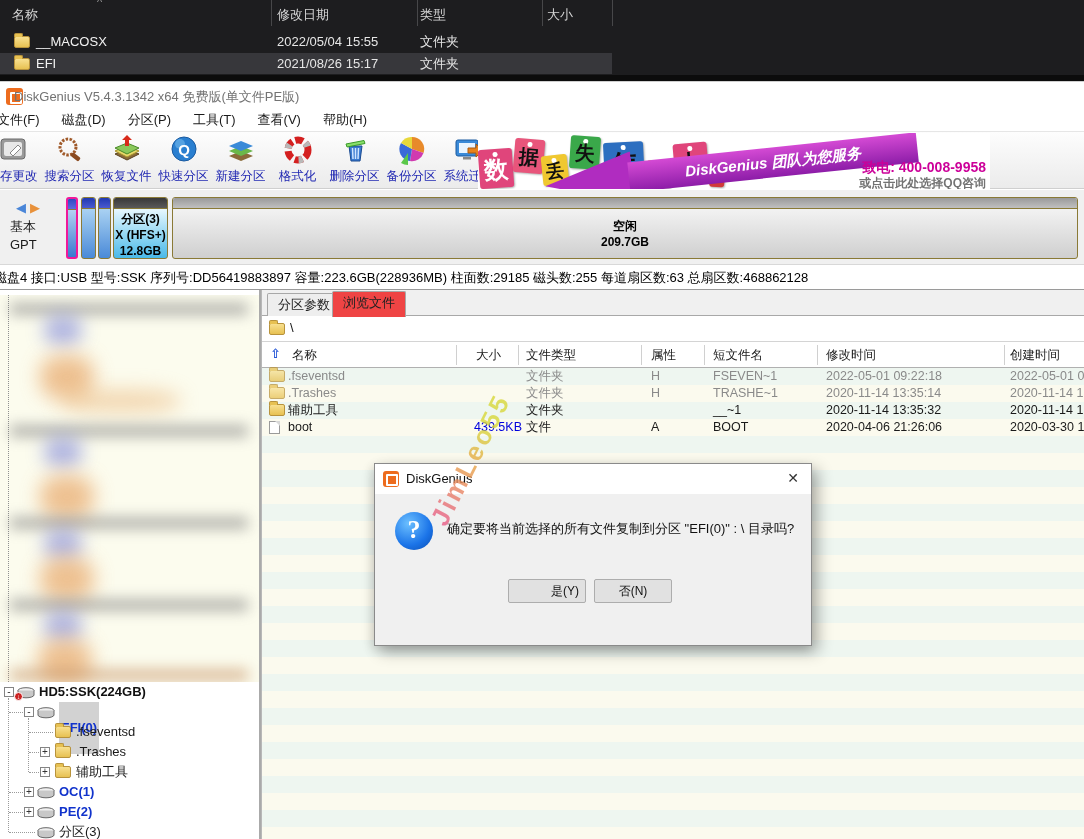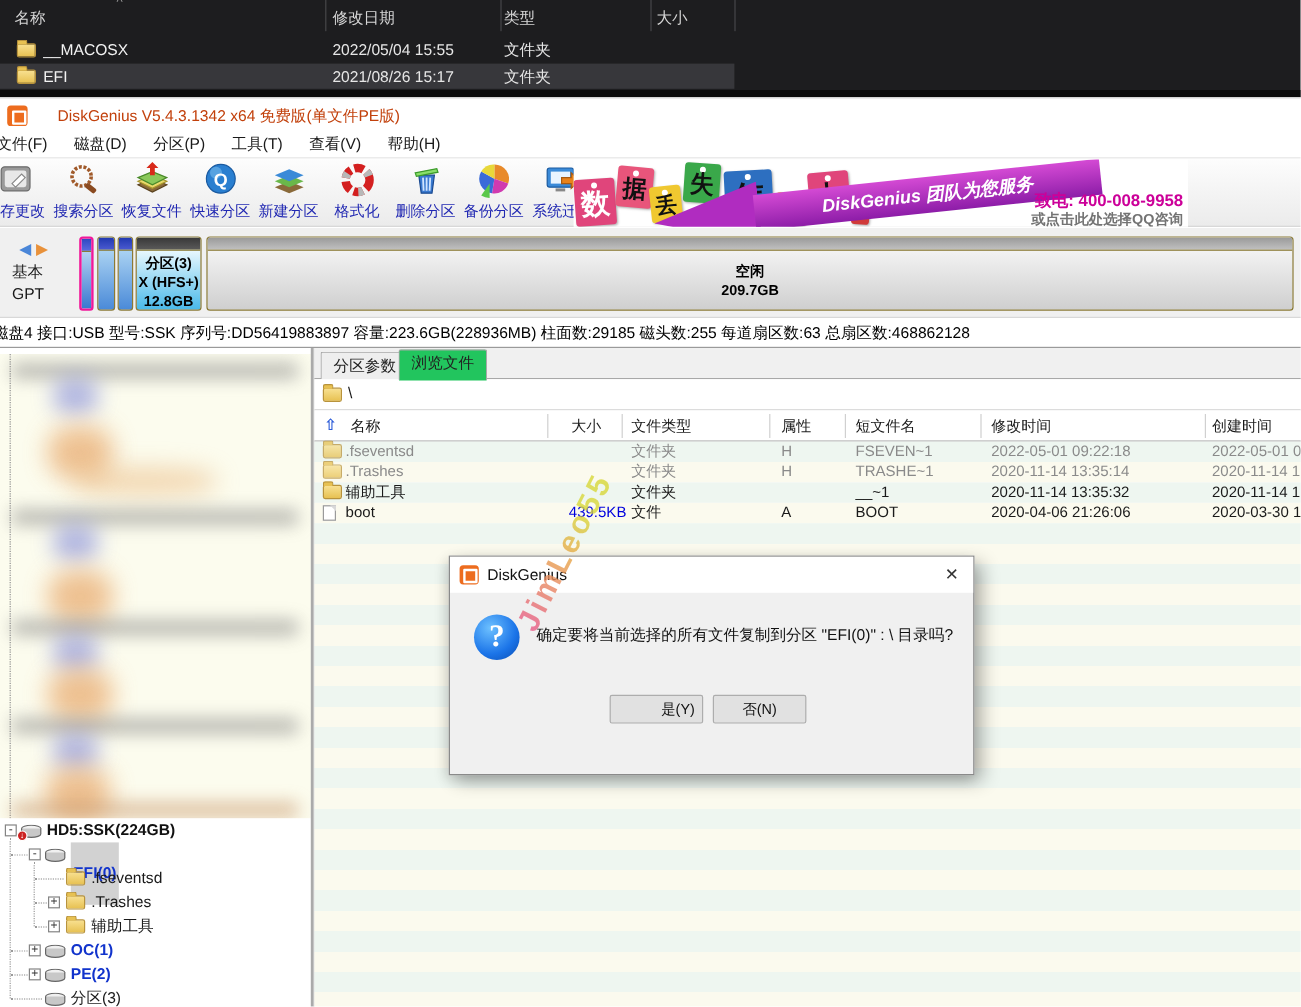--- a/index.html
+++ b/index.html
@@ -29,21 +29,21 @@
 
   
   .pgico{display:inline-block;width:11px;height:13px;background:#fff;border:1px solid #9a9a9a;position:relative;}
   .pgico::before{content:"";position:absolute;right:-1px;top:-1px;border-style:solid;border-width:0 5px 5px 0;
     border-color:transparent #d8d8d8 transparent transparent;}
 
   
   .titlebar{position:absolute;left:0;top:81px;width:1084px;height:28px;background:#fff;border-top:1px solid #cfcfcf;}
   .dg-logo{position:absolute;left:6px;top:6px;width:17px;height:17px;background:#ed6c1e;border-radius:3px;}
   .dg-logo::before{content:"";position:absolute;left:4px;top:4px;width:8px;height:8px;border:2px solid #fff;border-radius:1px;}
-  .title-text{position:absolute;left:48px;top:6px;color:#c2410c;font-size:13px;}
+  .title-text{position:absolute;left:14px;top:6px;color:#737373;font-size:13px;}
 
   
   .menubar{position:absolute;left:-14px;top:109px;width:1100px;height:22px;background:#fff;display:flex;align-items:center;}
   .menu-item{padding:0 11px;font-size:13px;color:#1a1a1a;cursor:default;}
 
   
   .toolbar{position:absolute;left:0;top:131px;width:1084px;height:58px;
     background:linear-gradient(#fdfdfd,#ebebeb);border-top:1px solid #e6e6e6;border-bottom:1px solid #cfcfcf;}
   .tool-strip{position:absolute;left:-16px;top:0;height:58px;display:flex;}
   .tbtn{width:57px;height:58px;position:relative;text-align:center;}
@@ -136,21 +136,21 @@
   .conn{position:absolute;border-color:#9a9a9a;}
   .conn.v{border-left:1px dotted #9a9a9a;width:1px;}
   .conn.h{border-top:1px dotted #9a9a9a;height:1px;}
 
   
   .rightpanel{position:absolute;left:261px;top:0;width:823px;height:549px;background:#fff;border-left:1px solid #b8b8b8;}
   .tabbar{position:absolute;left:0;top:0;width:871px;height:26px;background:#f0f0f0;border-bottom:1px solid #a8a8a8;}
   .tab{position:absolute;top:3px;height:23px;line-height:22px;padding:0 10px;font-size:13px;
     border:1px solid #a8a8a8;border-bottom:none;background:#eeeeee;color:#222;border-radius:2px 2px 0 0;}
   .tab.t0{left:5px;}
-  .tab.t1{left:70px;top:1px;height:26px;background:#22c55e;z-index:2;}
+  .tab.t1{left:70px;top:1px;height:26px;background:#ef4444;z-index:2;}
   .addrbar{position:absolute;left:0;top:26px;width:823px;height:26px;background:#fff;border-bottom:1px solid #d4d4d4;}
   .addrbar .fico{position:absolute;left:7px;top:7px;}
   .addr-path{position:absolute;left:28px;top:4px;font-size:13px;color:#111;}
   .thead{position:absolute;left:0;top:52px;width:823px;height:26px;background:#fff;border-bottom:1px solid #b0b0b0;}
   .th{position:absolute;top:5px;font-size:12.5px;color:#1a1a1a;white-space:nowrap;}
   .thsep{position:absolute;top:3px;width:1px;height:20px;background:#d0d0d0;}
   .sorticon{position:absolute;left:8px;top:4px;font-weight:bold;}
   .sorticon::before{content:"⇧";color:#2a5ad8;font-size:13px;}
   .trows{position:absolute;left:0;top:78px;width:823px;height:68px;}
   .frow{position:absolute;left:0;width:823px;height:17px;line-height:17px;font-size:12.5px;color:#1a1a1a;}

